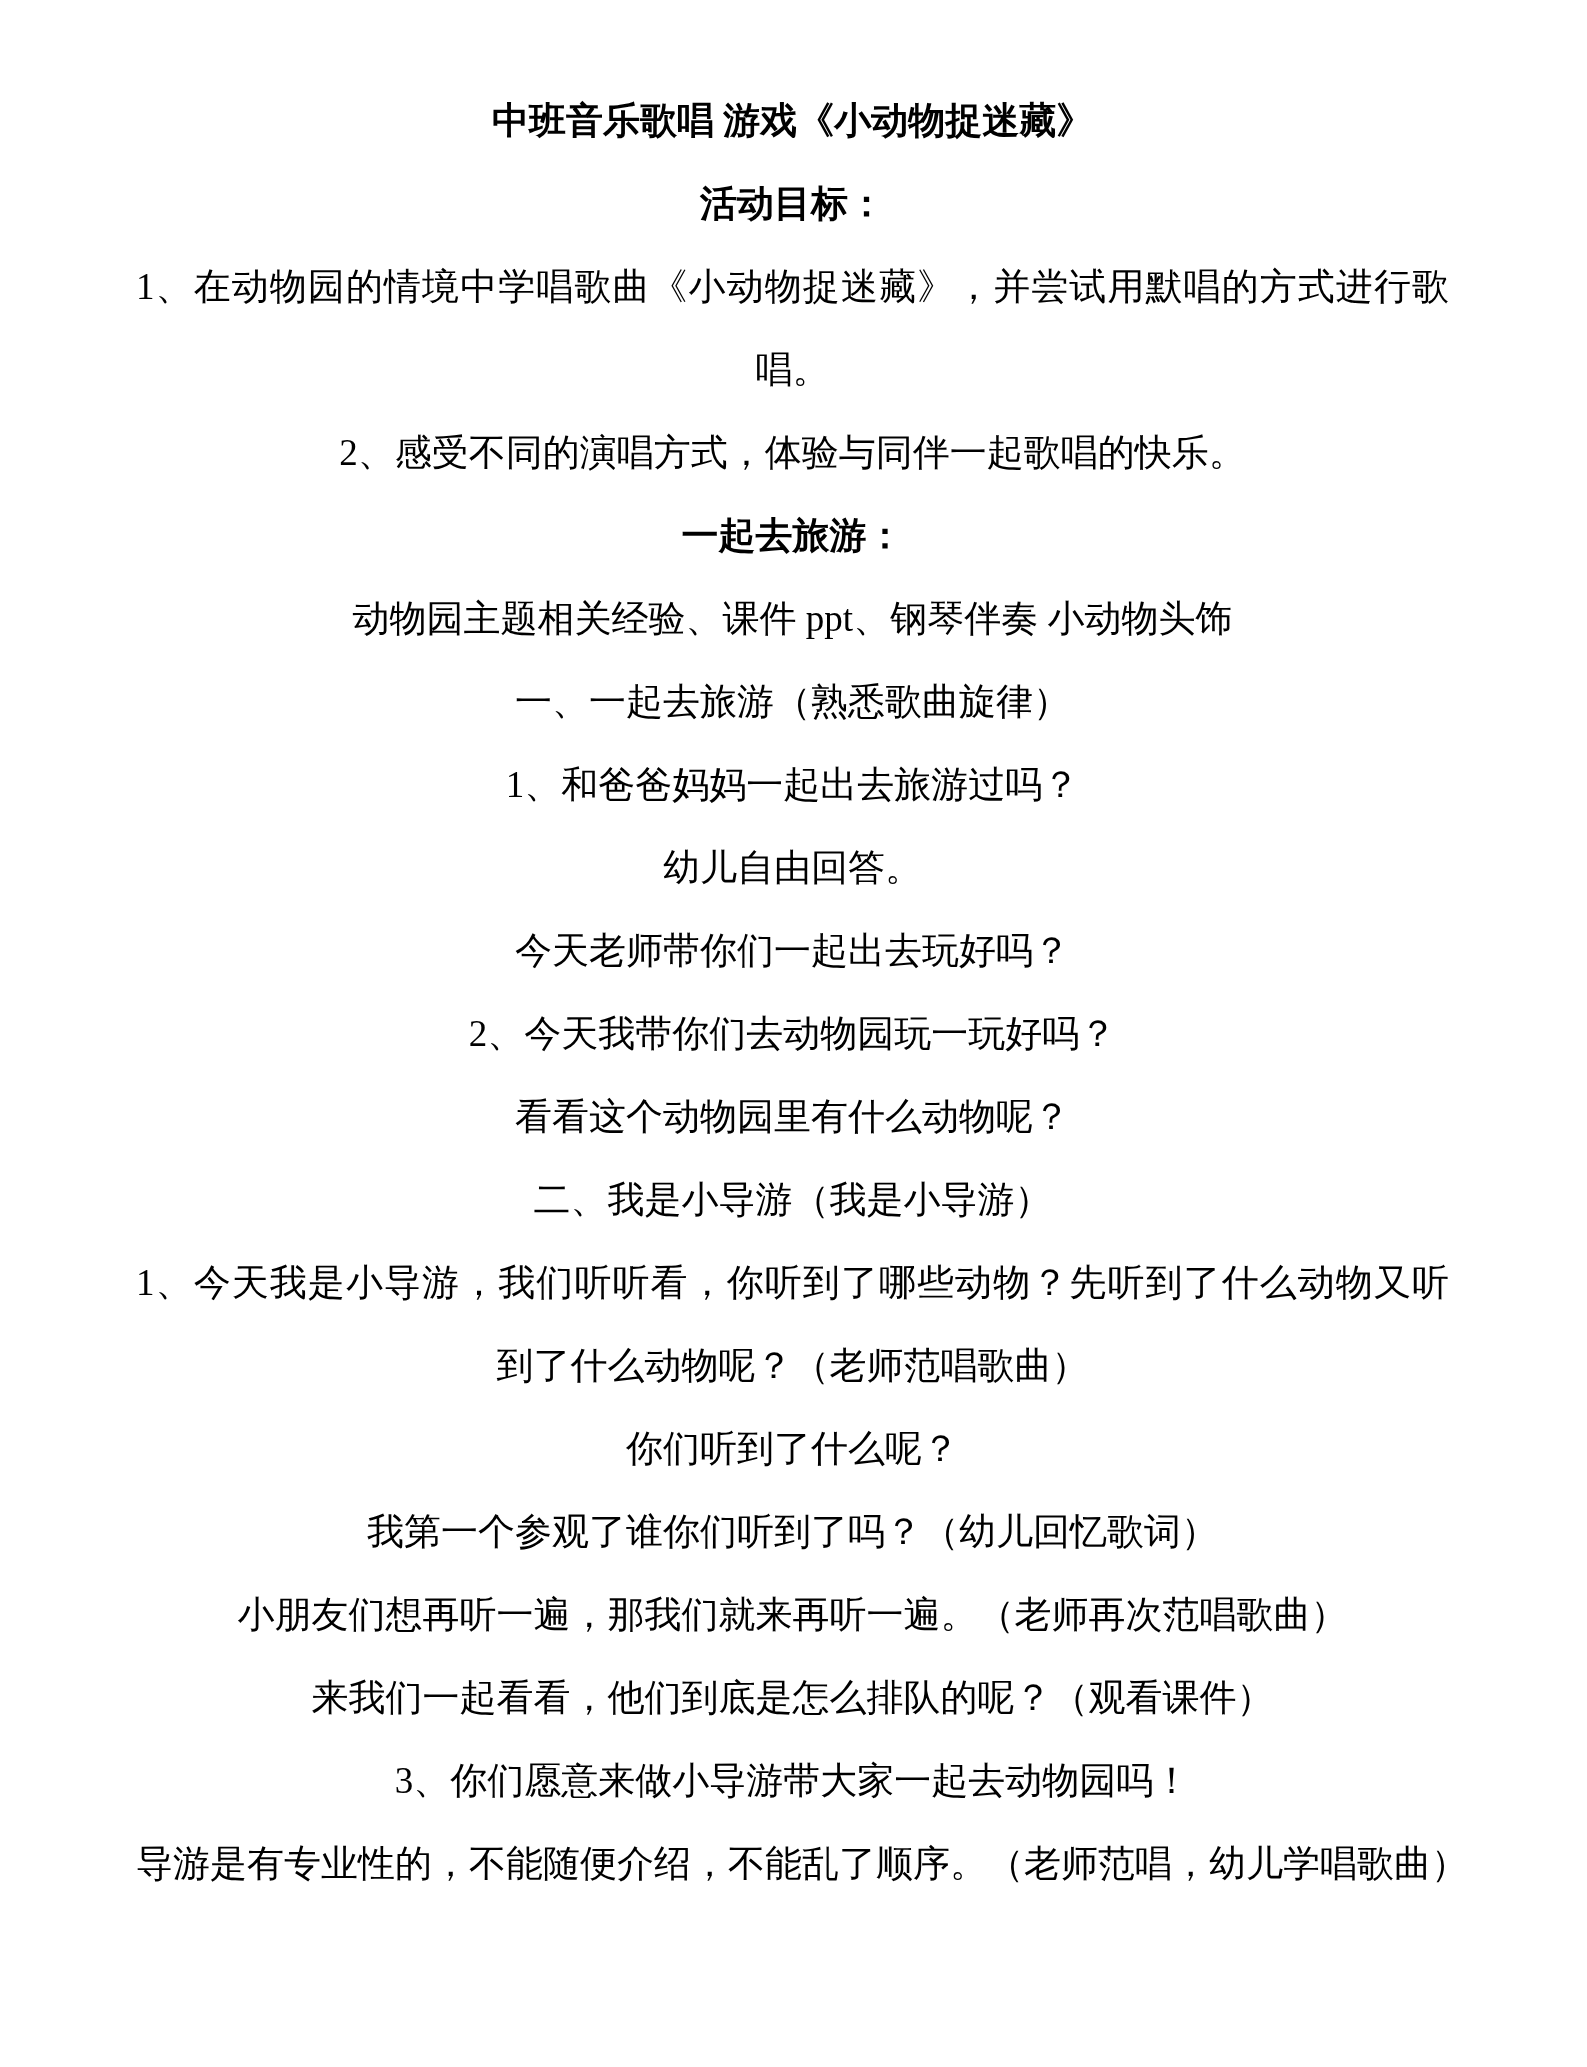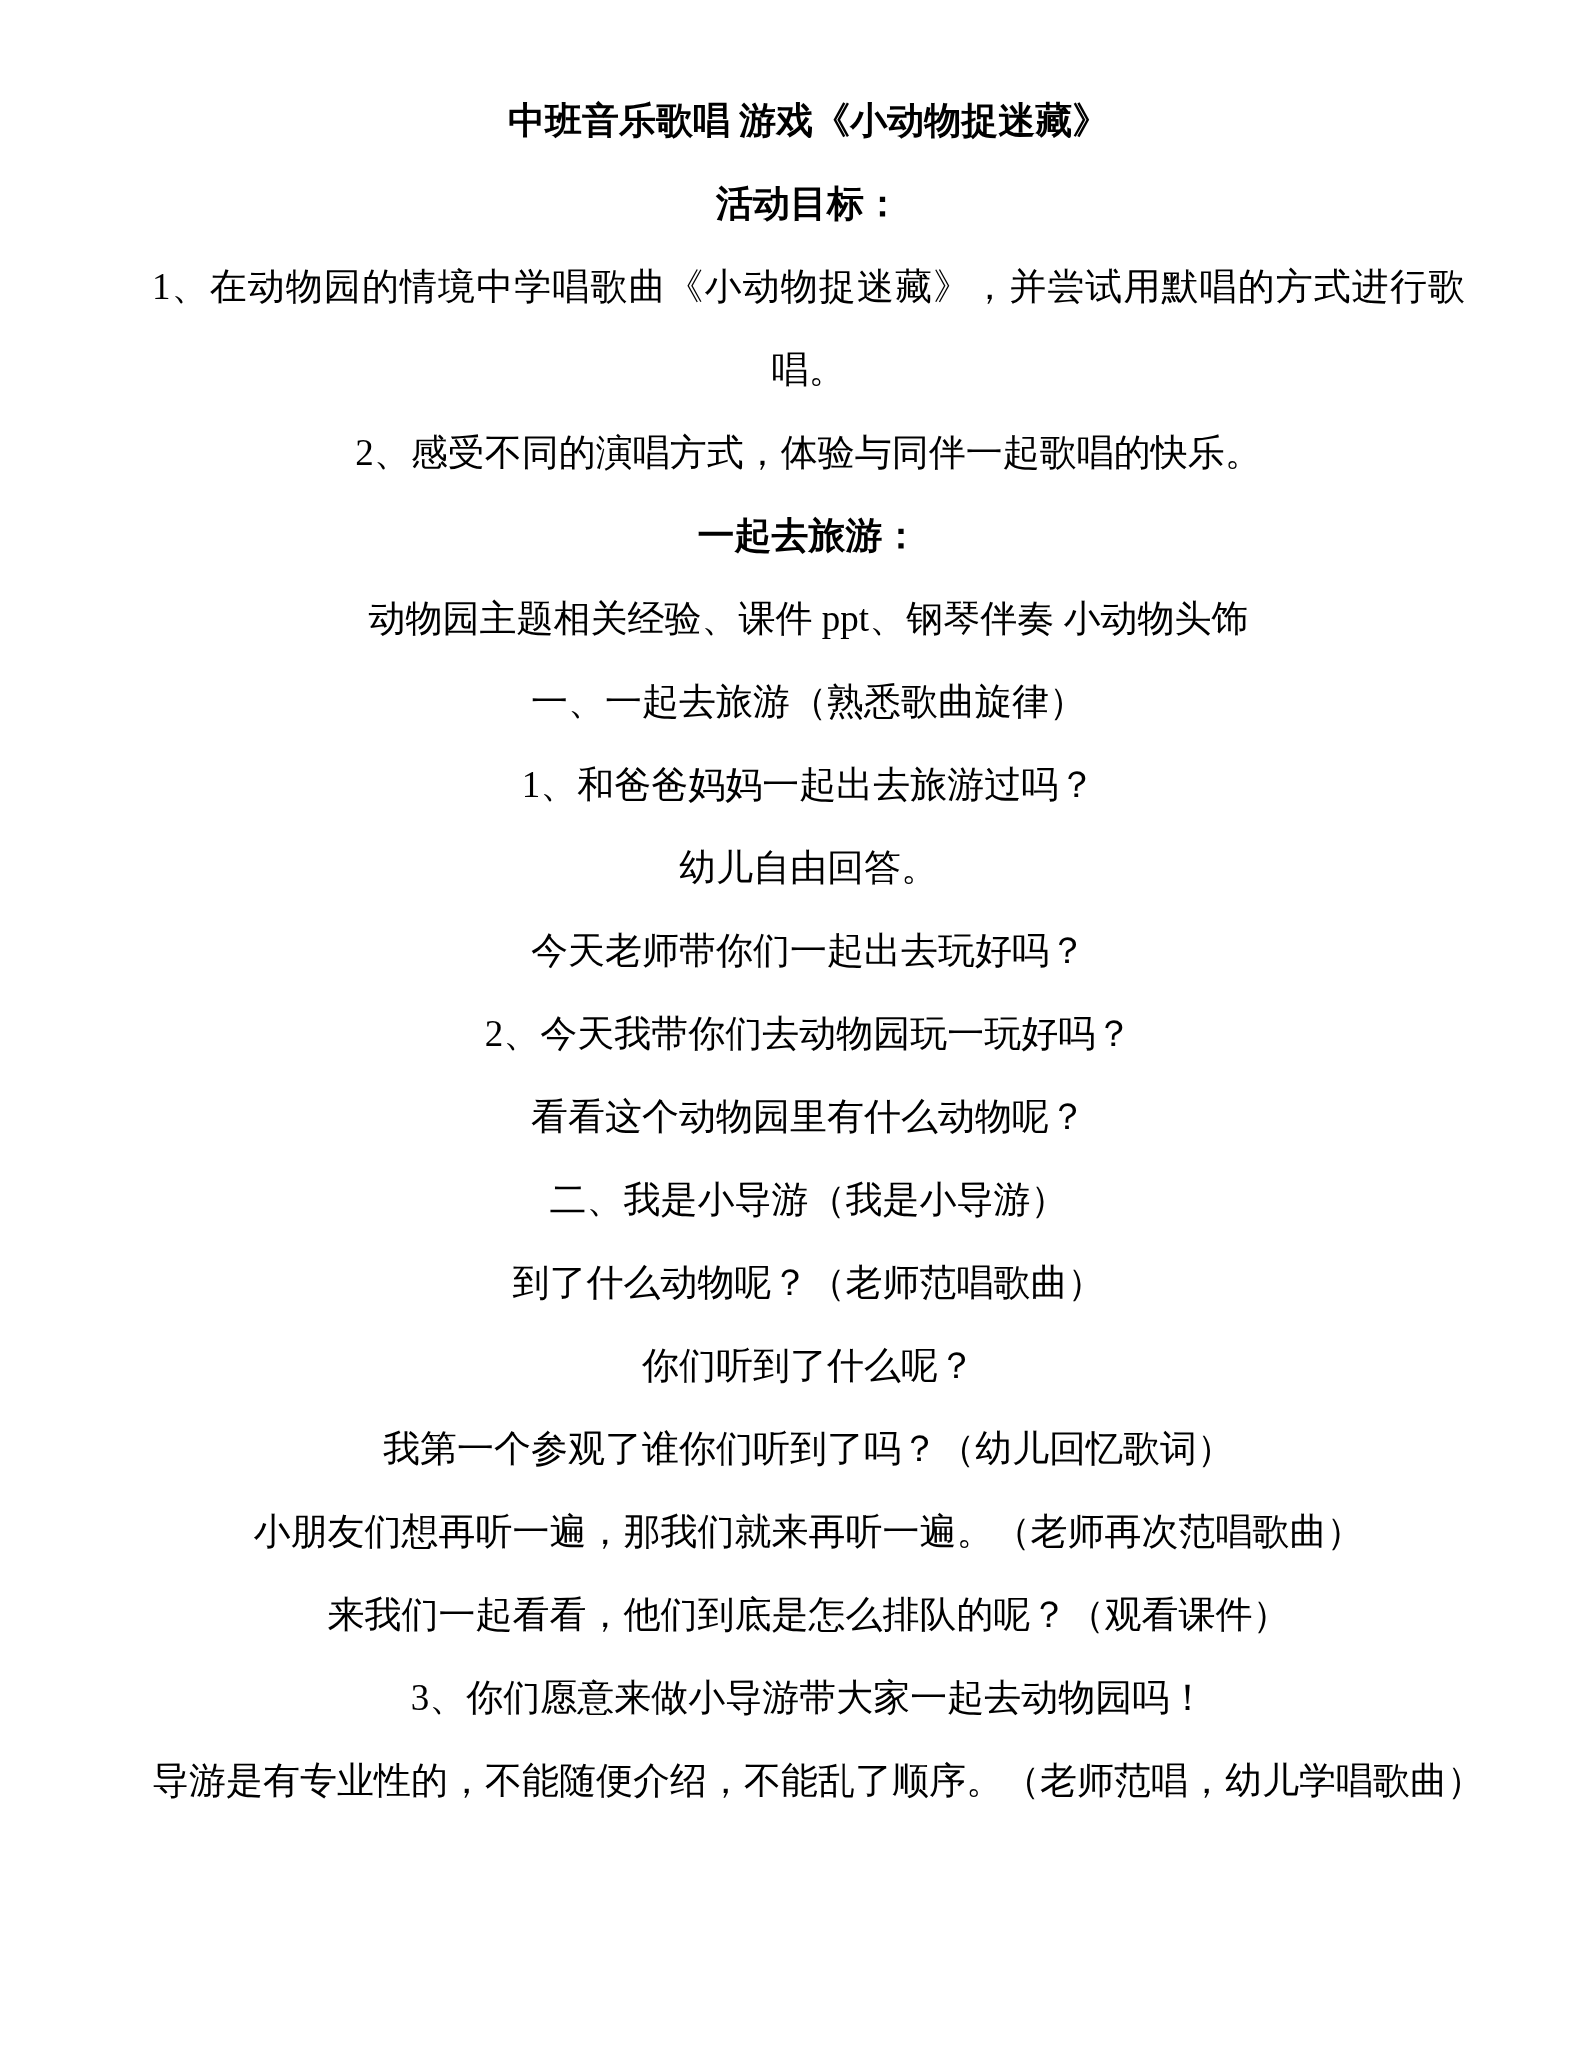--- a/index.html
+++ b/index.html
@@ -10,21 +10,21 @@
     width: 1587px;
     height: 2067px;
     background: #ffffff;
     position: relative;
     overflow: hidden;
     font-family: "Liberation Serif", "DejaVu Serif", serif;
     color: #000000;
   }
   .doc {
     position: absolute;
-    left: 152px;
+    left: 136px;
     top: 79px;
     width: 1313px;
   }
   .line {
     height: 83px;
     line-height: 83px;
     font-size: 37px;
     font-weight: 400;
     text-align: center;
     white-space: nowrap;
@@ -58,20 +58,21 @@
   <div class="line bold">一起去旅游：</div>
   <div class="line">动物园主题相关经验、课件 ppt、钢琴伴奏 小动物头饰</div>
 
   <div class="line">一、一起去旅游（熟悉歌曲旋律）</div>
   <div class="line">1、和爸爸妈妈一起出去旅游过吗？</div>
   <div class="line">幼儿自由回答。</div>
   <div class="line">今天老师带你们一起出去玩好吗？</div>
   <div class="line">2、今天我带你们去动物园玩一玩好吗？</div>
   <div class="line">看看这个动物园里有什么动物呢？</div>
   <div class="line">二、我是小导游（我是小导游）</div>
+  <div class="line fill">1、今天我是小导游，我们听听看，你听到了哪些动物？先听到了什么动物又听</div>
   <div class="line">到了什么动物呢？（老师范唱歌曲）</div>
   <div class="line">你们听到了什么呢？</div>
   <div class="line">我第一个参观了谁你们听到了吗？（幼儿回忆歌词）</div>
   <div class="line">小朋友们想再听一遍，那我们就来再听一遍。（老师再次范唱歌曲）</div>
   <div class="line">来我们一起看看，他们到底是怎么排队的呢？（观看课件）</div>
   <div class="line">3、你们愿意来做小导游带大家一起去动物园吗！</div>
   <div class="line">导游是有专业性的，不能随便介绍，不能乱了顺序。（老师范唱，幼儿学唱歌曲）</div>
 
 </main>
 

